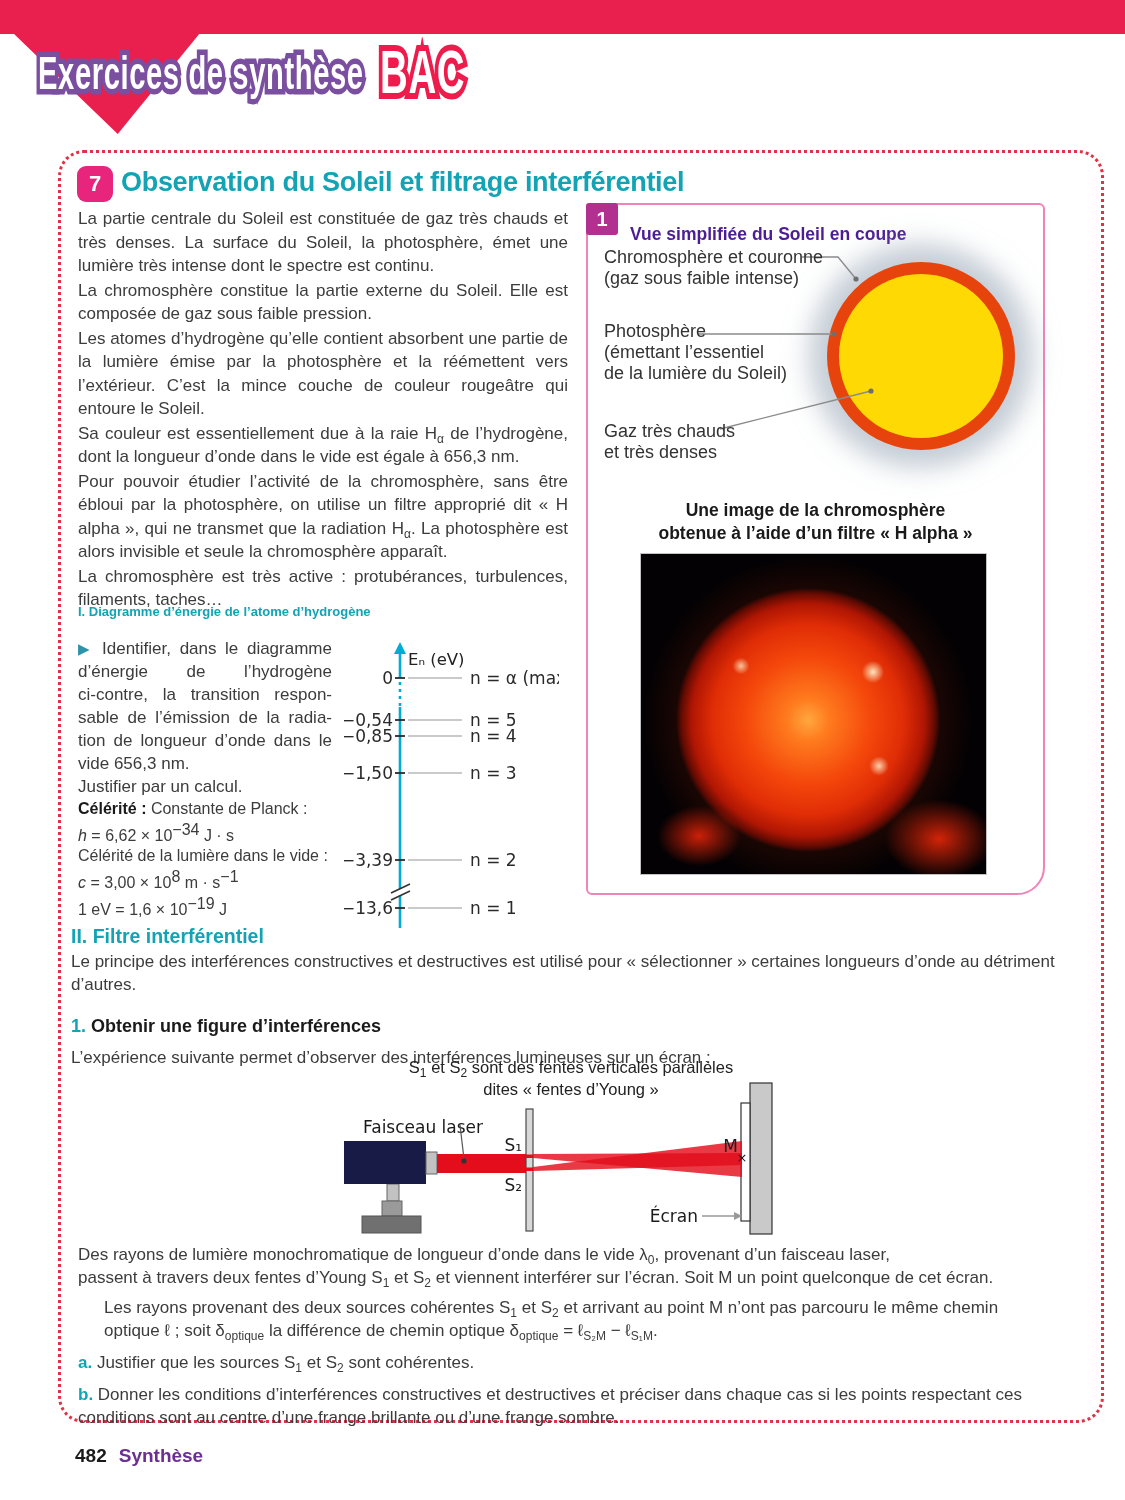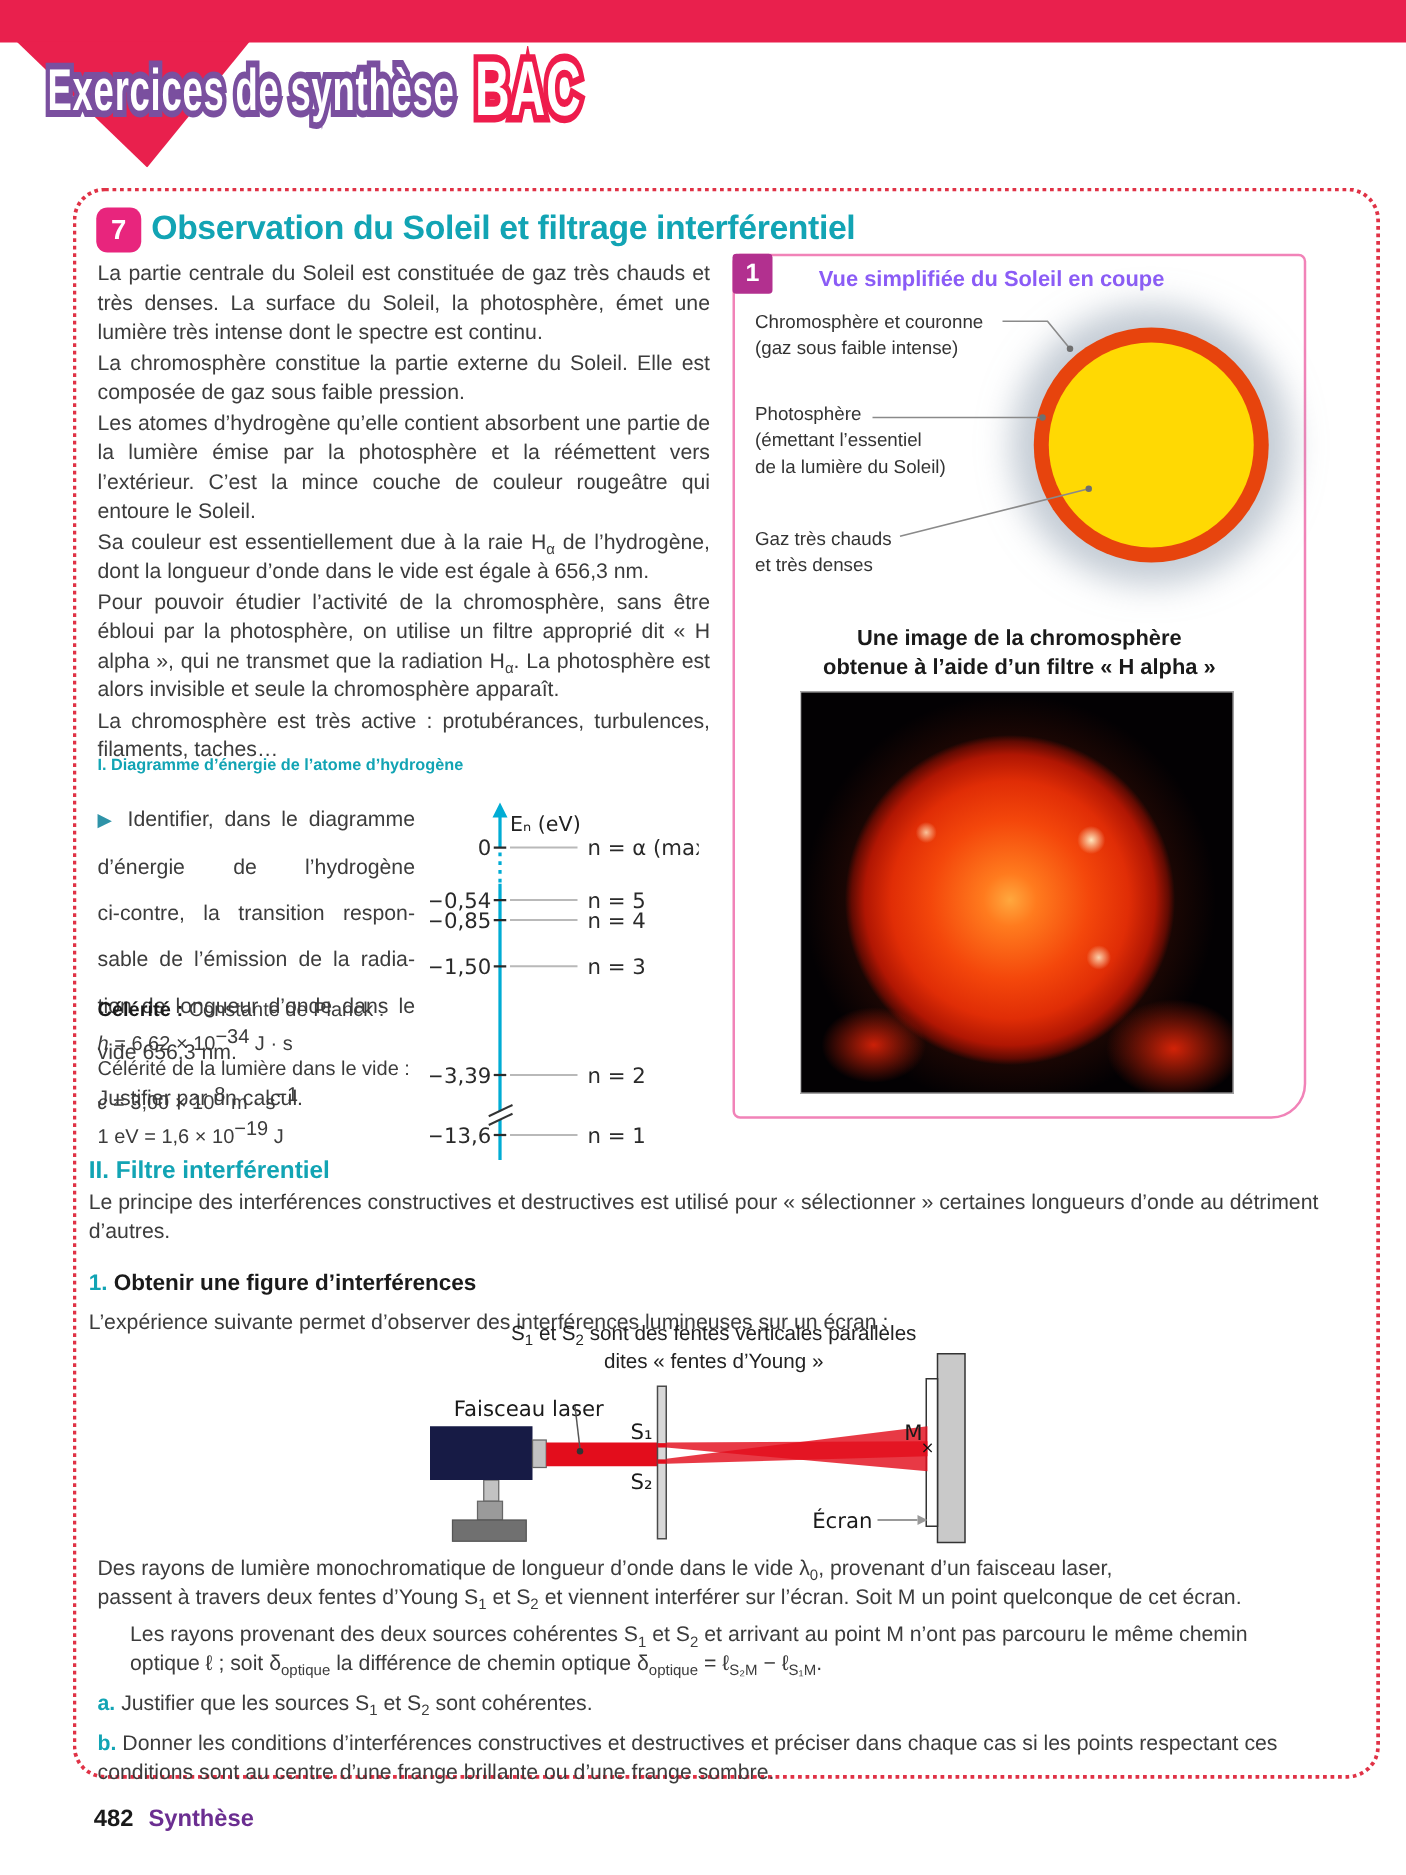--- a/index.html
+++ b/index.html
@@ -31,22 +31,22 @@
   .intro{left:17px;top:54px;width:490px;font-size:17px;line-height:23.5px;text-align:justify;color:#3c3c3c;}
   .intro p{margin:0 0 1px 0;}
 
   
   .fig-panel{left:525px;top:50px;width:455px;height:688px;border:2px solid #f183b8;
              border-radius:6px 6px 28px 6px;}
   .fig-panel > *{position:absolute;}
   .fig-badge{left:-2px;top:-2px;width:32px;height:32px;background:#b2308f;color:#fff;
              font-size:20px;font-weight:bold;display:flex;align-items:center;justify-content:center;
              border-radius:3px;}
-  .fig-title{left:42px;top:8px;font-size:17.5px;font-weight:bold;color:#8b5cf6;margin-left:25px;}
-  .fig-label{font-size:15px;line-height:21px;color:#333;}
+  .fig-title{left:42px;top:19px;font-size:17.5px;font-weight:bold;color:#4c1d95;}
+  .fig-label{font-size:18px;line-height:21px;color:#333;}
   .lbl1{left:16px;top:42px;}
   .lbl2{left:16px;top:116px;}
   .lbl3{left:16px;top:216px;}
   .sun-ring{left:239px;top:57px;width:188px;height:188px;border-radius:50%;background:#e7440d;
             box-shadow:0 0 26px 18px rgba(148,162,178,0.55);}
   .sun-core{position:absolute;inset:12px;border-radius:50%;background:#ffd903;}
   .leader-svg{left:0;top:0;width:455px;height:330px;}
   .fig-caption{left:0;top:294px;width:455px;text-align:center;font-size:17.5px;font-weight:bold;
                line-height:23px;color:#1a1a1a;}
   .photo{left:52px;top:348px;width:345px;height:320px;border:1px solid #c2c2c2;background-color:#030103;
@@ -55,21 +55,21 @@
        radial-gradient(circle 12px at 100px 112px, rgba(255,230,190,0.8), rgba(255,230,190,0) 70%),
        radial-gradient(circle 14px at 238px 212px, rgba(255,235,200,0.85), rgba(255,235,200,0) 70%),
        radial-gradient(ellipse 58px 42px at 58px 282px, rgba(225,35,8,0.9), rgba(225,35,8,0) 72%),
        radial-gradient(ellipse 75px 55px at 298px 285px, rgba(228,38,8,0.92), rgba(228,38,8,0) 72%),
        radial-gradient(circle 132px at 167px 166px, #ffa83e 0%, #ff7b1e 16%, #f4470b 48%, #e02d06 72%, #b01603 88%, rgba(120,12,2,0.75) 96%, rgba(60,5,1,0) 100%),
        radial-gradient(circle 165px at 167px 166px, rgba(255,60,10,0.45), rgba(255,60,10,0) 100%);}
 
   
   .sec1-title{left:17px;top:451px;color:#12a4b4;font-size:13px;font-weight:bold;}
   .task{left:17px;top:484px;width:254px;font-size:17px;color:#3c3c3c;}
-  .task .line{line-height:37px;}
+  .task .line{line-height:23px;}
   .task .just{text-align:justify;text-align-last:justify;}
   .task .bullet{color:#2e93a8;font-size:15px;}
   .donnees{left:17px;top:646px;width:265px;font-size:16px;line-height:20.5px;color:#3c3c3c;}
   .donnees b{color:#1a1a1a;}
   sup{font-size:16px;}
   sub{font-size:12px;line-height:0;}
   .energy-svg{left:283px;top:488px;width:215px;height:295px;}
 
   
   .sec2{left:10px;top:771px;width:1018px;}

